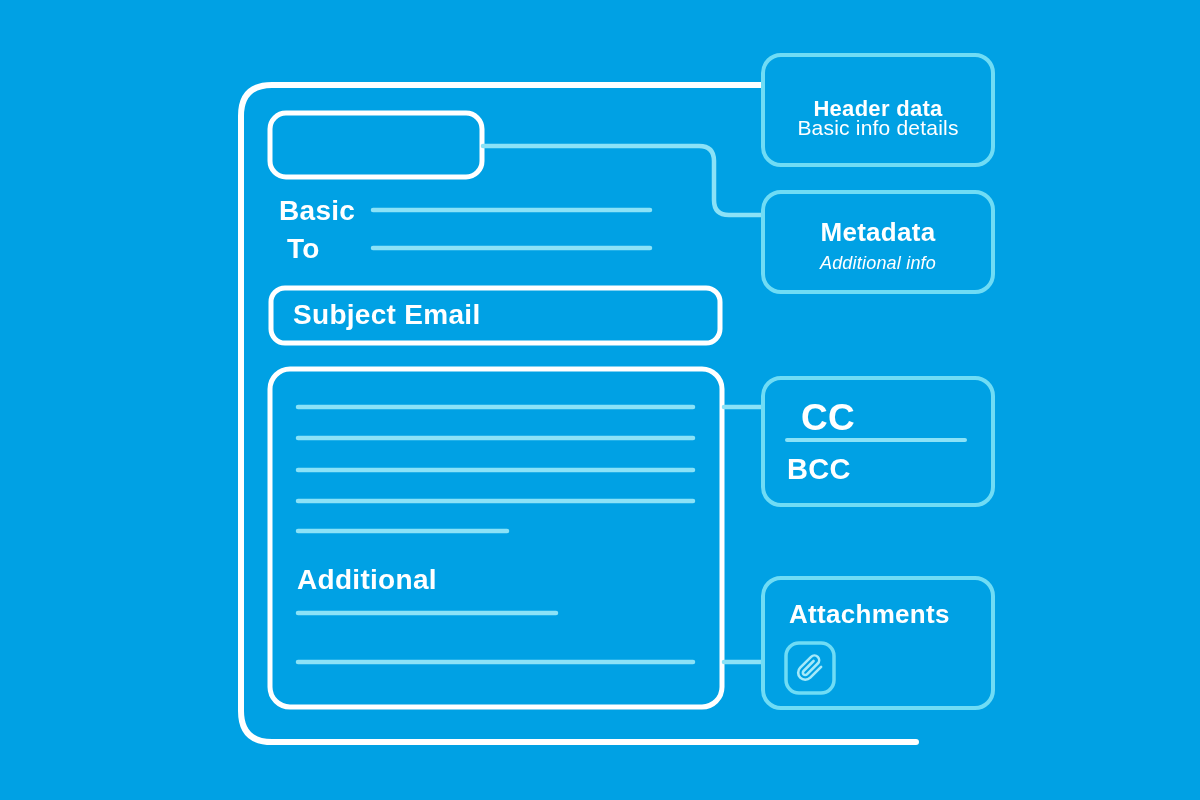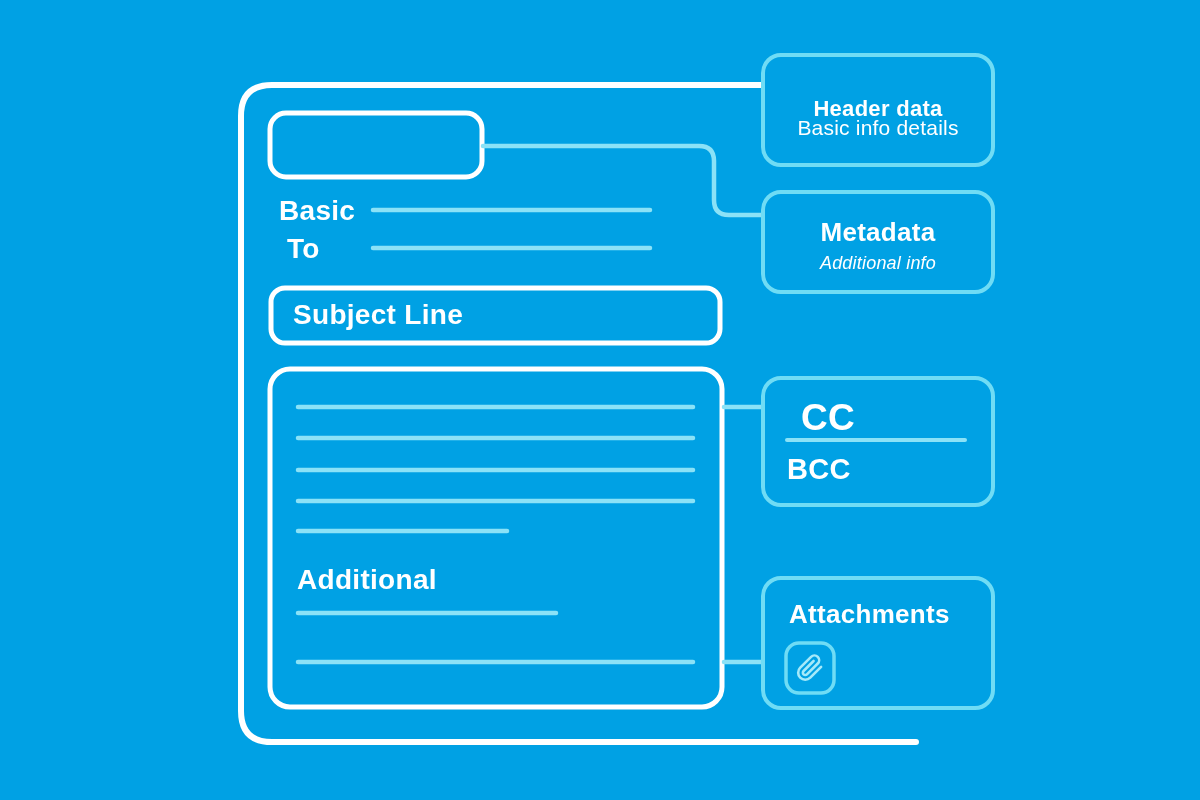--- a/index.html
+++ b/index.html
@@ -69,21 +69,21 @@
     <g transform="translate(795.8,653.8) scale(1.18)">
       <path d="M21.44 11.05l-9.19 9.19a6 6 0 0 1-8.49-8.49l9.19-9.19a4 4 0 0 1 5.66 5.66l-9.2 9.19a2 2 0 0 1-2.83-2.83l8.49-8.48" class="stroke-icon" stroke-width="2.2" stroke-linecap="round" stroke-linejoin="round"></path>
     </g>
   </svg>
 
 
   <div class="label" style="left:279px; top:197px; font-size:28px;">Basic</div>
 
   <div class="label" style="left:279px; top:235px; font-size:28px;margin-left:8px;">To</div>
 
-  <div class="label" style="left:293px; top:301px; font-size:28px;">Subject Line</div>
+  <div class="label" style="left:293px; top:301px; font-size:28px;">Subject Email</div>
 
   <div class="label" style="left:297px; top:566px; font-size:28px;">Additional</div>
 
   <div class="label center" style="left:763px; top:98px; width:230px; font-size:22px;">Header data</div>
   <div class="label sub center" style="left:763px; top:117px; width:230px; font-size:21px;">Basic info details</div>
 
   <div class="label center" style="left:763px; top:219px; width:230px; font-size:26px;">Metadata</div>
   <div class="label sub center" style="left:763px; top:254px; width:230px; font-size:18px;font-style:italic;">Additional info</div>
 
   <div class="label" style="left:781px; top:399px; font-size:37px;margin-left:20px;">CC</div>

